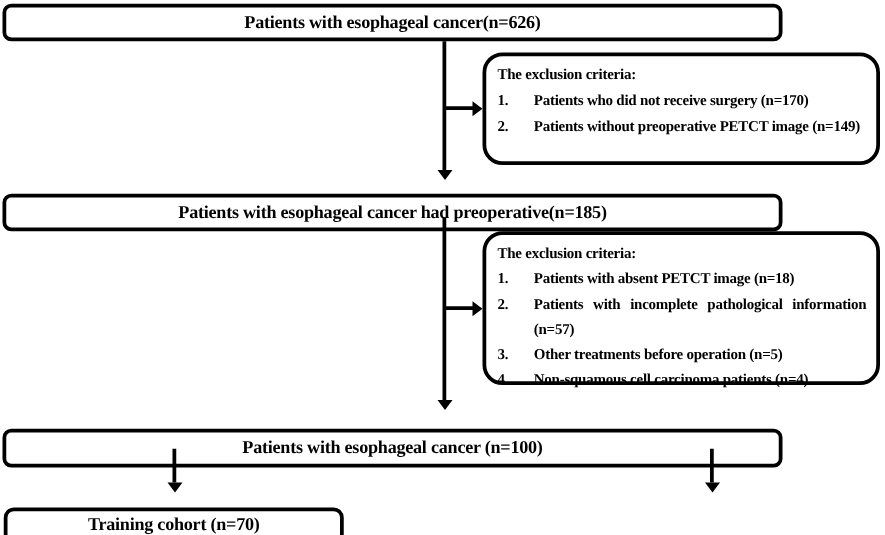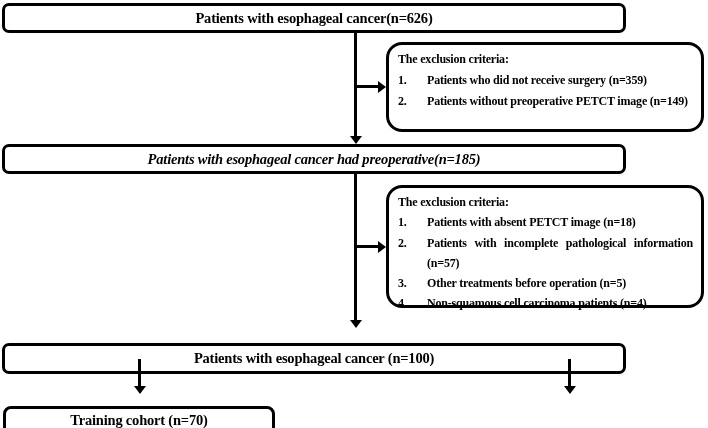--- a/index.html
+++ b/index.html
@@ -89,29 +89,29 @@
   <div class="vline" style="left:354px; top:33px; height:104px;"></div>
   <div class="arrow-down" style="left:350px; top:136px;"></div>
 
   <div class="hline" style="left:355px; top:85px; width:24px;"></div>
   <div class="arrow-right" style="left:378px; top:81px;"></div>
 
   <div class="excl-box lh21" style="top:42px; height:90px;">
     <div class="excl-title">The exclusion criteria:</div>
     <div class="excl-item">
       <span class="excl-num">1.</span>
-      <span class="excl-text">Patients who did not receive surgery (n=359)</span>
+      <span class="excl-text">Patients who did not receive surgery (n=170)</span>
     </div>
     <div class="excl-item">
       <span class="excl-num">2.</span>
       <span class="excl-text">Patients without preoperative PETCT image (n=149)</span>
     </div>
   </div>
 
-  <div class="main-box" style="top:144px; height:30px;font-style:italic;">
+  <div class="main-box" style="top:155px; height:30px;">
     <span>Patients with esophageal cancer had preoperative(n=185)</span>
   </div>
 
   <div class="vline" style="left:354px; top:174px; height:146px;"></div>
   <div class="arrow-down" style="left:350px; top:320px;"></div>
 
   <div class="hline" style="left:355px; top:245px; width:24px;"></div>
   <div class="arrow-right" style="left:378px; top:241px;"></div>
 
   <div class="excl-box lh20" style="top:185px; height:123px;">

